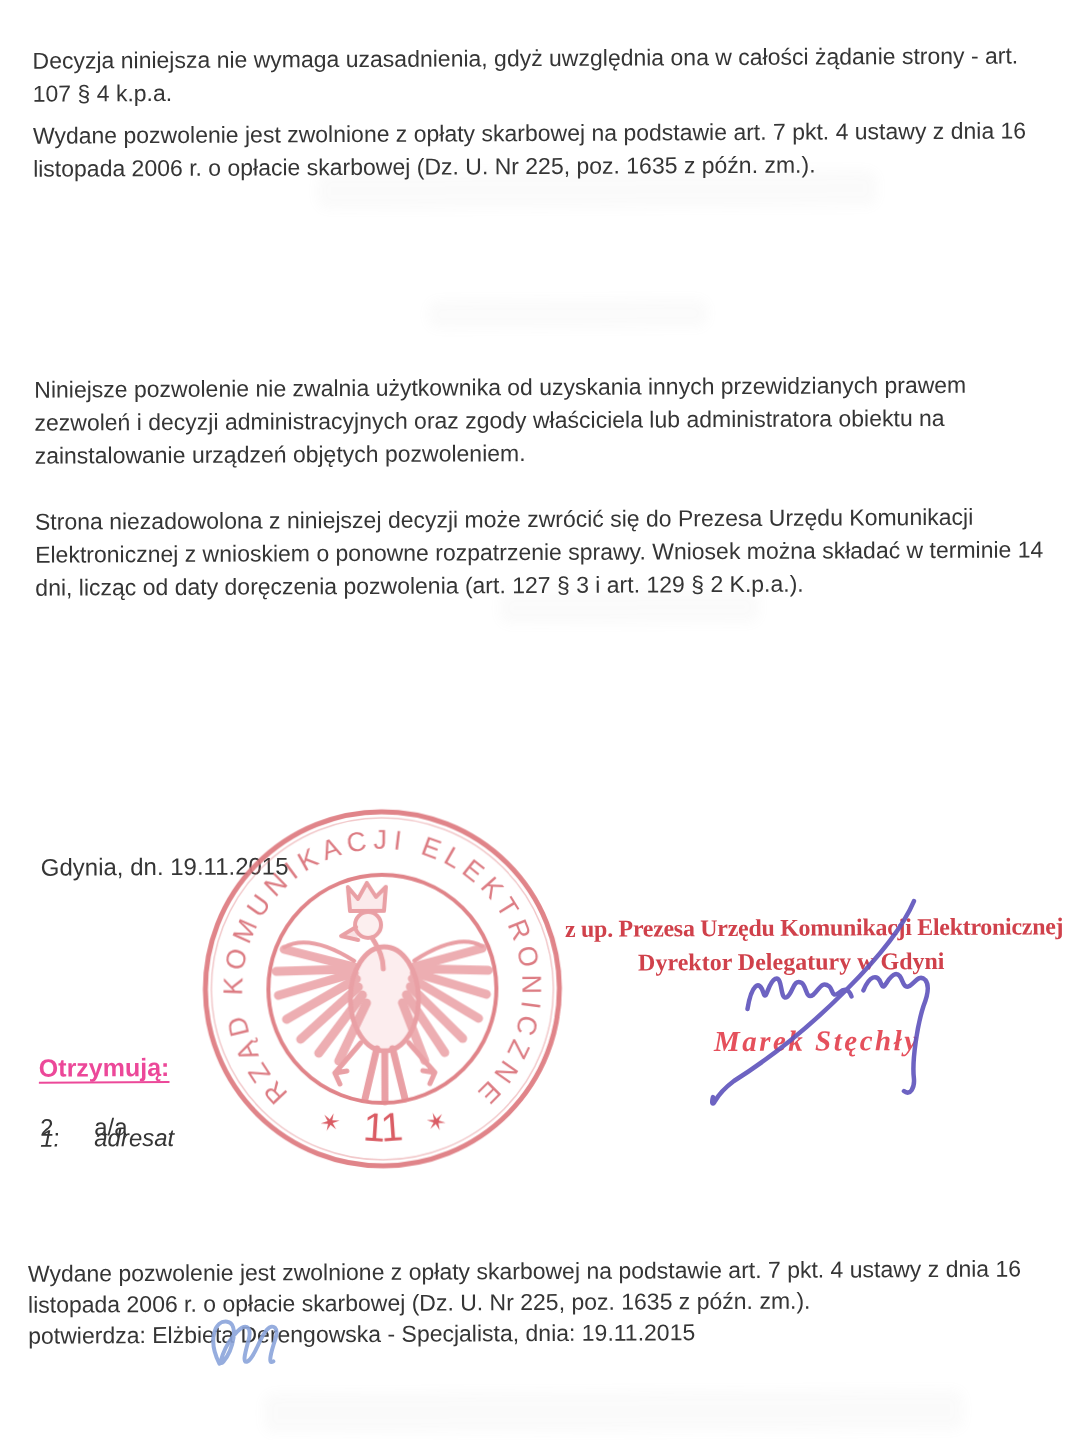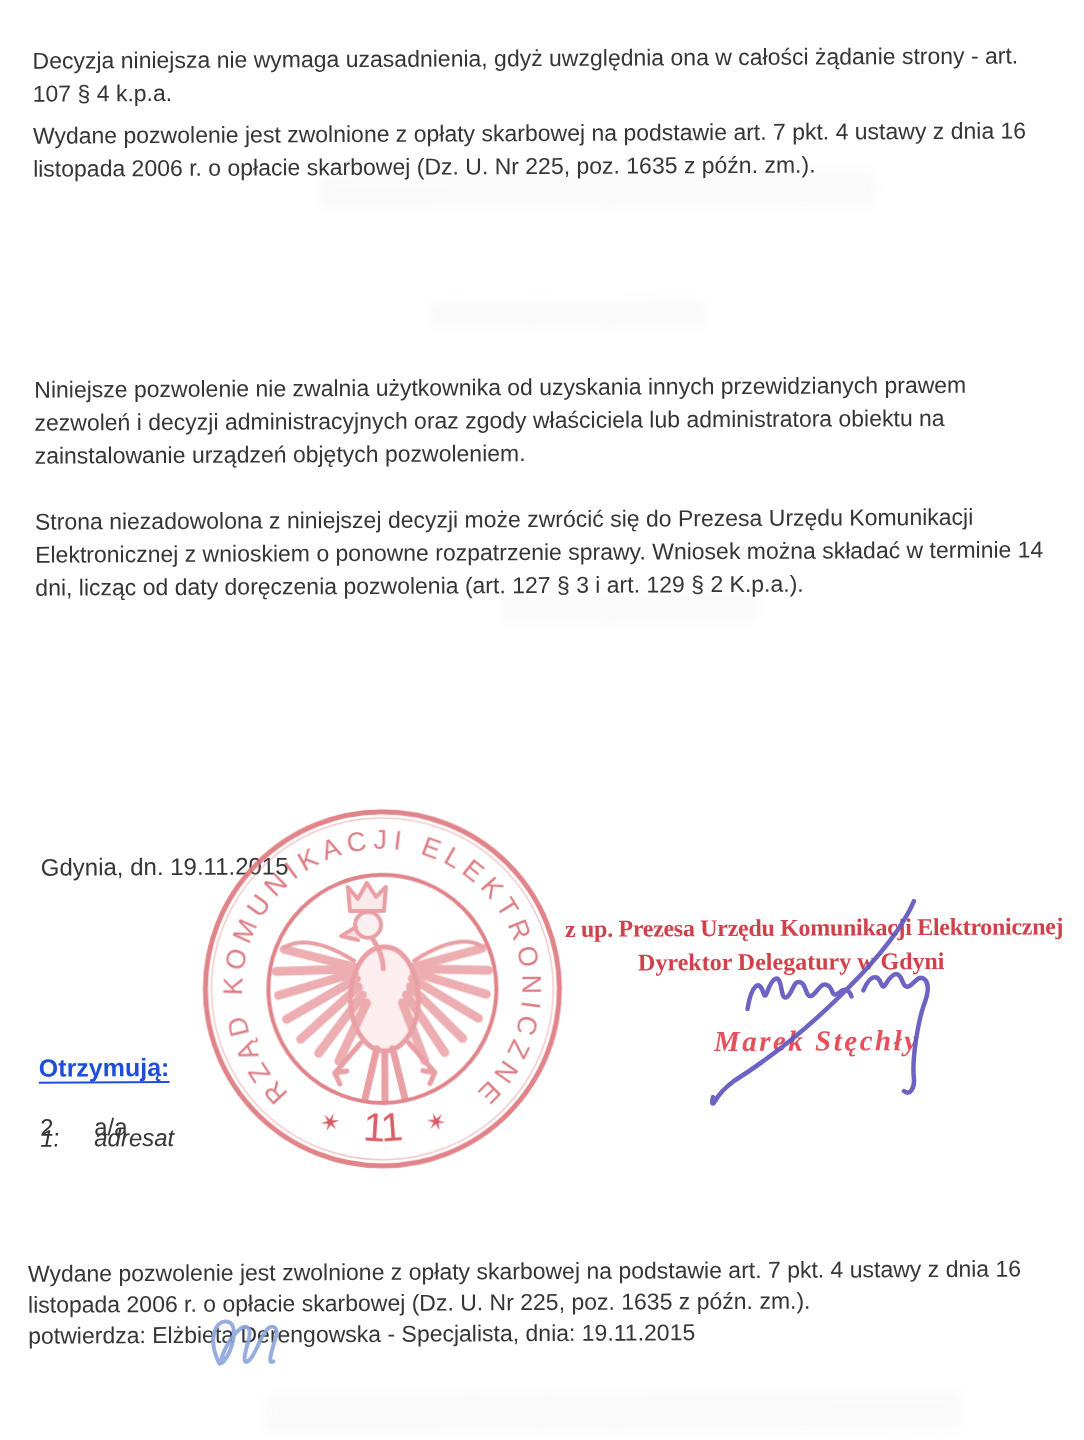--- a/index.html
+++ b/index.html
@@ -8,21 +8,21 @@
     background:#ffffff;
     font-family:"Liberation Sans", sans-serif;
     color:#383838;
   }
   .page{position:absolute;inset:0;transform:rotate(-0.3deg);}
   .para{position:absolute;font-size:23px;line-height:33px;color:#353535;}
   .para .ln{white-space:nowrap;}
   .dateline{position:absolute;left:40px;top:851px;font-size:24px;color:#353535;white-space:nowrap;}
   .recip-head{
     position:absolute;left:37px;top:1051px;font-size:25px;font-weight:bold;
-    text-decoration:underline;text-underline-offset:5px;color:#1d4ed8;
+    text-decoration:underline;text-underline-offset:5px;color:#ec4899;
   }
   .recip-item{position:absolute;font-size:24px;color:#353535;}
   .recip-item .num{display:inline-block;width:54px;}
   .footer{position:absolute;left:25px;top:1256px;font-size:23px;line-height:31px;color:#353535;}
   .footer .ln{white-space:nowrap;}
 
   
   .auth{
     position:absolute;left:563px;top:916px;width:500px;text-align:center;
     font-family:"Liberation Serif", serif;color:#d0414b;

